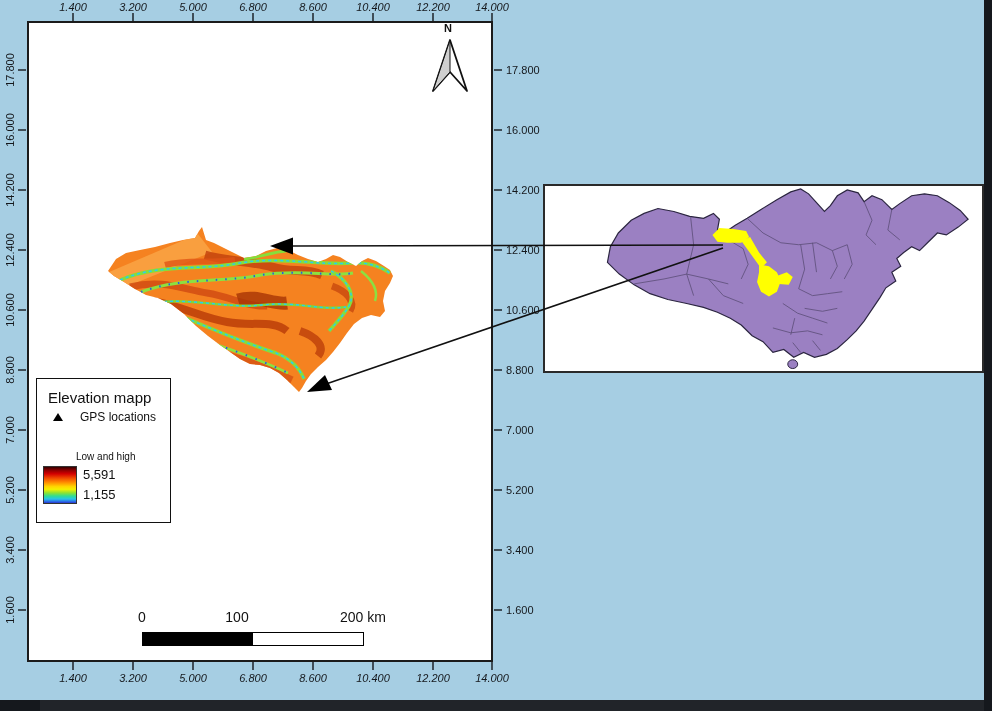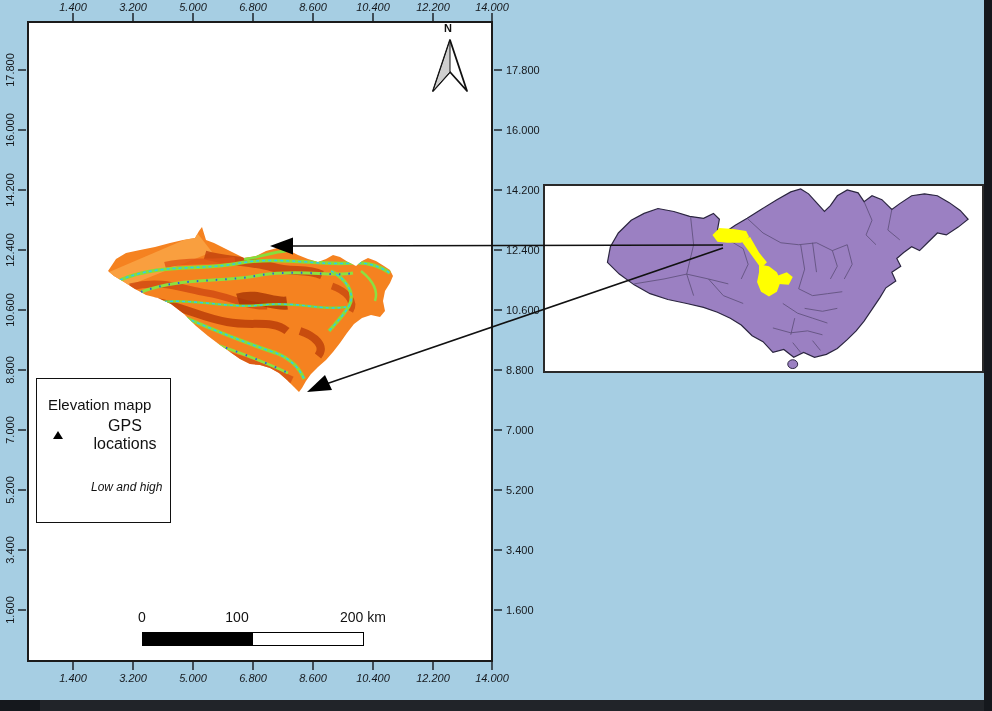--- a/index.html
+++ b/index.html
@@ -15,26 +15,26 @@
   
   .tick-label{position:absolute;font-size:11px;color:#15181c;z-index:4;line-height:13px;}
   .tl-top,.tl-bottom{transform:translateX(-50%);font-style:italic;}
   .tl-left{transform:translate(-50%,-50%) rotate(-90deg);white-space:nowrap;}
   .tl-right{transform:translateY(-50%);white-space:nowrap;}
   .north-label{position:absolute;left:448px;top:22px;transform:translateX(-50%);
                font-size:11px;font-weight:600;color:#111;z-index:4;}
   
   .legend{position:absolute;left:36px;top:378px;width:133px;height:143px;background:#fff;
           border:1.5px solid #111;z-index:3;color:#111;}
-  .legend-title{margin:17px 0 0 11px;font-size:15px;}
+  .legend-title{margin:10px 0 0 11px;font-size:15px;}
   .legend-gps-row{display:flex;align-items:center;margin:4px 0 0 16px;}
   .gps-tri{width:0;height:0;border-left:5px solid transparent;border-right:5px solid transparent;
            border-bottom:8px solid #000;margin-right:17px;}
-  .legend-gps-text{font-size:16px;text-align:center;}
-  .legend-ramp-label{margin:27px 0 0 54px;font-size:12px;font-style:italic;}
+  .legend-gps-text{font-size:12px;}
+  .legend-ramp-label{margin:27px 0 0 39px;font-size:10px;}
   .legend-ramp-row{display:flex;margin:4px 0 0 6px;}
   .ramp-swatch{width:32px;height:36px;border:0.5px solid #333;
     background:linear-gradient(to bottom,#330000 0%,#8e0000 9%,#d40000 19%,#ee4400 30%,
       #ff8800 42%,#ffd400 54%,#f4f000 62%,#8ce232 72%,#2edc96 81%,#28c2ea 89%,#2a6ae6 96%,#2b34cc 100%);}
   .ramp-values{display:flex;flex-direction:column;justify-content:space-between;
                padding:1px 0 2px 6px;font-size:13px;}
   
   .scalebar{position:absolute;left:120px;top:606px;width:300px;height:45px;z-index:3;color:#111;}
   .sb-label{position:absolute;top:3px;transform:translateX(-50%);font-size:14px;white-space:nowrap;}
   .sb-bar{position:absolute;left:22px;top:26px;width:220px;height:12px;background:#fff;
@@ -96,20 +96,27 @@
     </g>
   </svg>
 
   <div class="legend">
     <div class="legend-title">Elevation mapp</div>
     <div class="legend-gps-row">
       <span class="gps-tri"></span>
       <span class="legend-gps-text">GPS locations</span>
     </div>
     <div class="legend-ramp-label">Low and high</div>
+    <div class="legend-ramp-row">
+      <div class="ramp-swatch"></div>
+      <div class="ramp-values">
+        <span>5,591</span>
+        <span>1,155</span>
+      </div>
+    </div>
   </div>
 
   <div class="scalebar">
     <span class="sb-label" style="left:22px">0</span>
     <span class="sb-label" style="left:117px">100</span>
     <span class="sb-label" style="left:243px">200 km</span>
     <div class="sb-bar">
       <div class="sb-black"></div>
     </div>
   </div>

